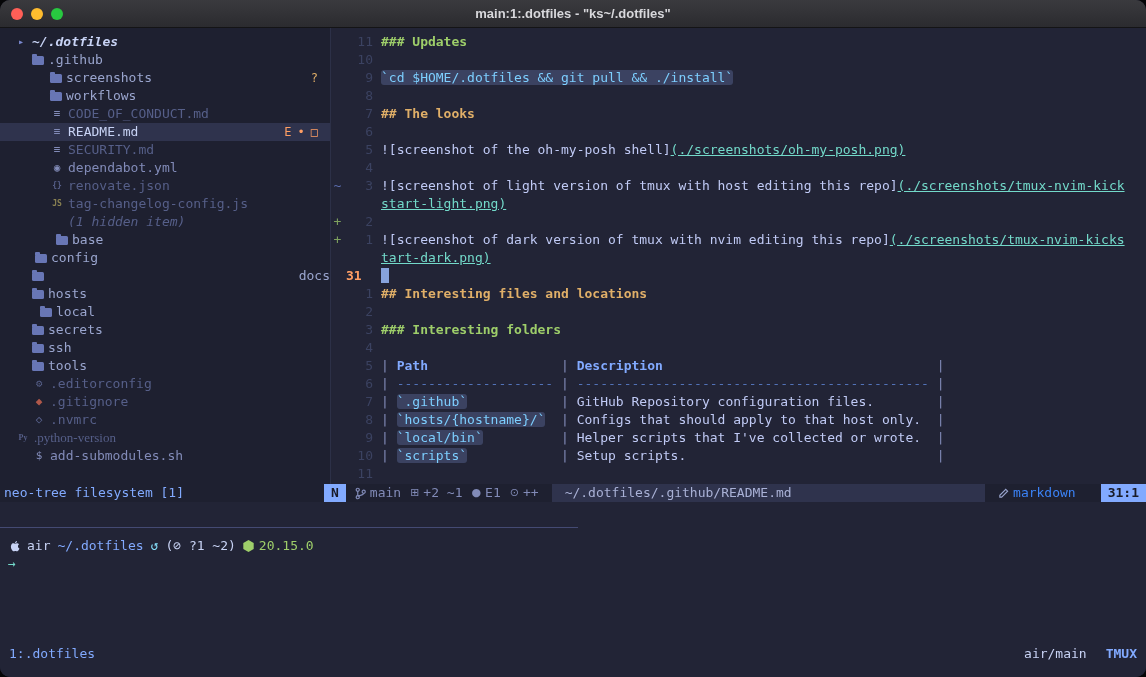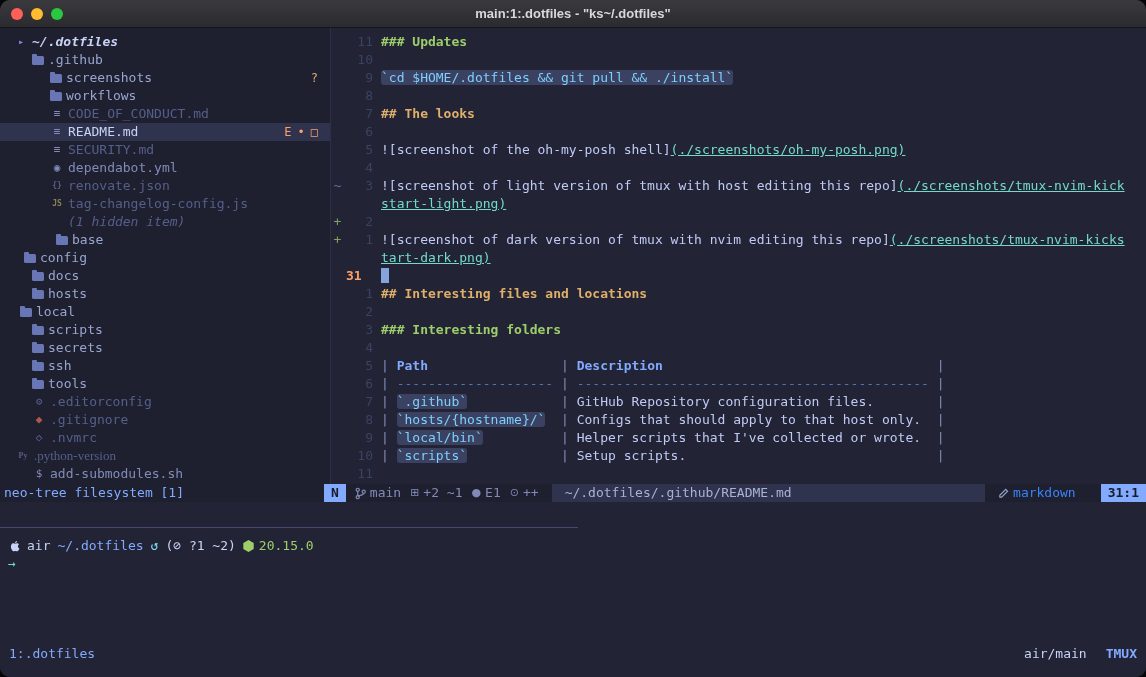--- a/index.html
+++ b/index.html
@@ -108,25 +108,24 @@
           <div class="tree-row" style="padding-left: 50px;"><span class="ticon ic-folder" style="width: 12px;"></span><span class="tlabel st-dir">screenshots</span><span class="tbadges"><span class="b-untracked">?</span></span></div>
           <div class="tree-row" style="padding-left: 50px;"><span class="ticon ic-folder" style="width: 12px;"></span><span class="tlabel st-dir">workflows</span></div>
           <div class="tree-row" style="padding-left: 50px;"><span class="ticon ic-doc">≡</span><span class="tlabel st-dim">CODE_OF_CONDUCT.md</span></div>
           <div class="tree-row selected" style="padding-left: 50px;"><span class="ticon ic-doc">≡</span><span class="tlabel st-selected">README.md</span><span class="tbadges"><span class="b-orange">E</span><span class="b-orange">•</span><span class="b-orange">□</span></span></div>
           <div class="tree-row" style="padding-left: 50px;"><span class="ticon ic-doc">≡</span><span class="tlabel st-dim">SECURITY.md</span></div>
           <div class="tree-row" style="padding-left: 50px;"><span class="ticon ic-doc">◉</span><span class="tlabel st-file">dependabot.yml</span></div>
           <div class="tree-row" style="padding-left: 50px;"><span class="ticon ic-dim sm">{}</span><span class="tlabel st-dim">renovate.json</span></div>
           <div class="tree-row" style="padding-left: 50px;"><span class="ticon ic-js sm">JS</span><span class="tlabel st-dim">tag-changelog-config.js</span></div>
           <div class="tree-row" style="padding-left: 50px;"><span class="ticon"></span><span class="tlabel st-hidden">(1 hidden item)</span></div>
           <div class="tree-row" style="padding-left: 32px; margin-left: 24px;"><span class="ticon ic-folder" style="width: 12px;"></span><span class="tlabel st-dir">base</span></div>
-          <div class="tree-row" style="padding-left: 24px;"><span class="ticon ic-folder" style="width: 12px;"></span><span class="tlabel st-dir">config</span></div>
-          <div class="tree-row" style="padding-left: 32px;"><span class="ticon ic-folder" style="width: 12px;"></span><span class="tlabel st-dir">docs</span></div>
+          <div class="tree-row" style="padding-left: 35px;"><span class="ticon ic-folder" style="width: 12px;"></span><span class="tlabel st-dir">config</span></div>
+          <div class="tree-row" style="padding-left: 32px; justify-content: space-between;"><span class="ticon ic-folder" style="width: 12px;"></span><span class="tlabel st-dir">docs</span></div>
           <div class="tree-row" style="padding-left: 32px;"><span class="ticon ic-folder" style="width: 12px;"></span><span class="tlabel st-dir">hosts</span></div>
-          <div class="tree-row" style="padding-left: 20px;"><span class="ticon ic-folder" style="width: 12px;"></span><span class="tlabel st-dir">local</span></div>
-          <div class="tree-row" style="padding-left: 32px;"><span class="ticon ic-folder" style="width: 12px;"></span><span class="tlabel st-dir">scripts</span></div>
+          <div class="tree-row" style="padding-left: 40px;"><span class="ticon ic-folder" style="width: 12px;"></span><span class="tlabel st-dir">local</span></div>
           <div class="tree-row" style="padding-left: 32px;"><span class="ticon ic-folder" style="width: 12px;"></span><span class="tlabel st-dir">secrets</span></div>
           <div class="tree-row" style="padding-left: 32px; text-align: center;"><span class="ticon ic-folder" style="width: 12px;"></span><span class="tlabel st-dir">ssh</span></div>
           <div class="tree-row" style="padding-left: 32px;"><span class="ticon ic-folder" style="width: 12px;"></span><span class="tlabel st-dir">tools</span></div>
           <div class="tree-row" style="padding-left: 32px;"><span class="ticon ic-dim">⚙</span><span class="tlabel st-dim">.editorconfig</span></div>
           <div class="tree-row" style="padding-left: 32px;"><span class="ticon ic-git">◆</span><span class="tlabel st-dim">.gitignore</span></div>
           <div class="tree-row" style="padding-left: 32px;"><span class="ticon ic-dim">◇</span><span class="tlabel st-dim">.nvmrc</span></div>
           <div class="tree-row" style="padding-left: 16px; font-family: Liberation Serif, serif;"><span class="ticon ic-dim sm">Py</span><span class="tlabel st-dim">.python-version</span></div>
           <div class="tree-row" style="padding-left: 32px;"><span class="ticon ic-doc">$</span><span class="tlabel st-file">add-submodules.sh</span></div>
         </div>
     </div>

